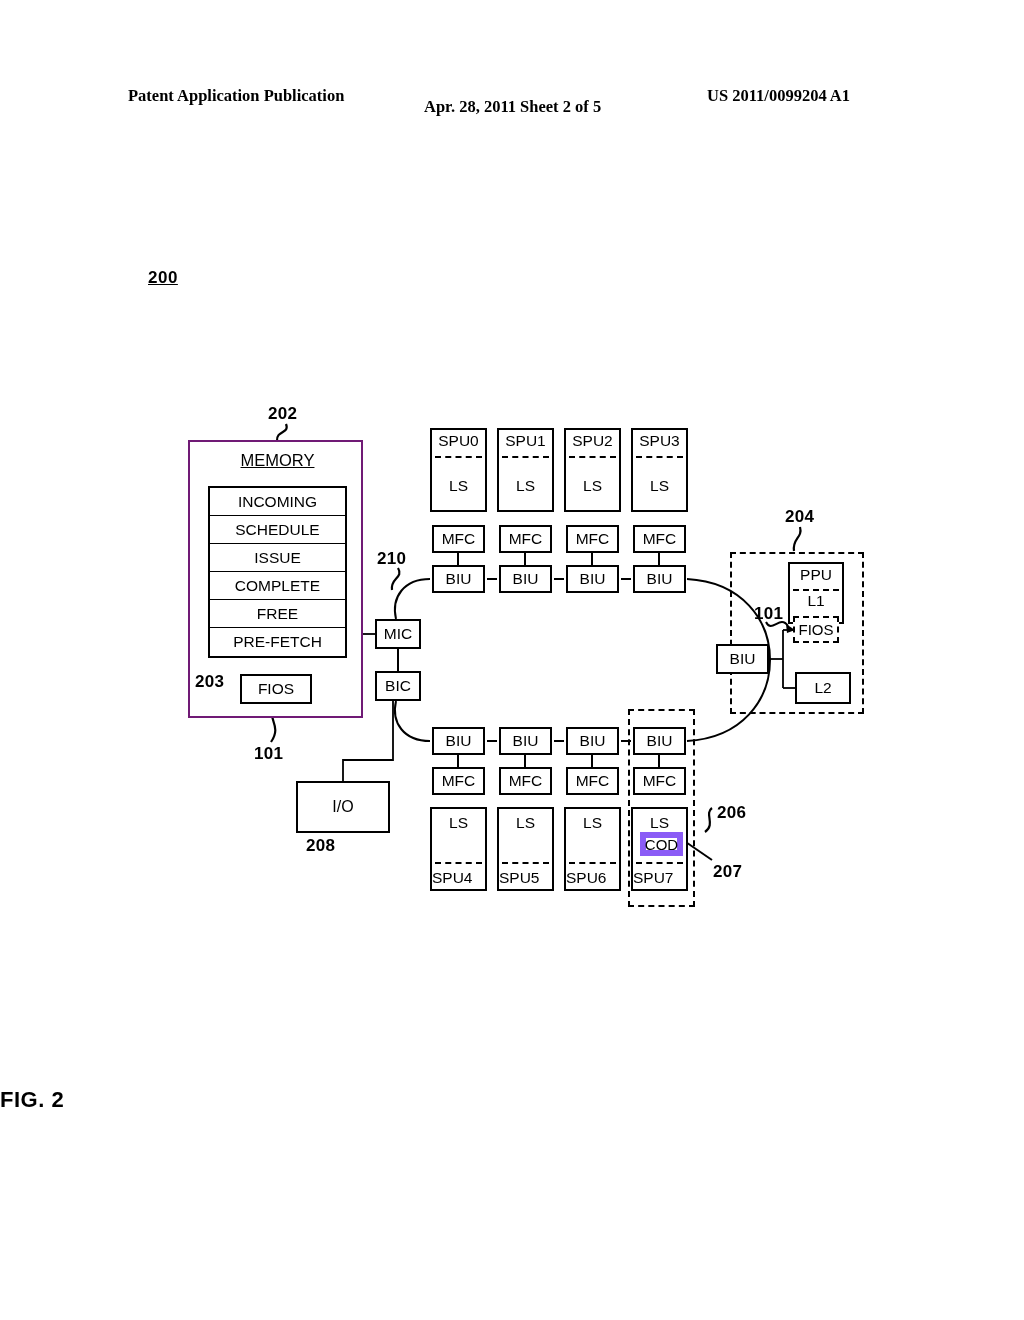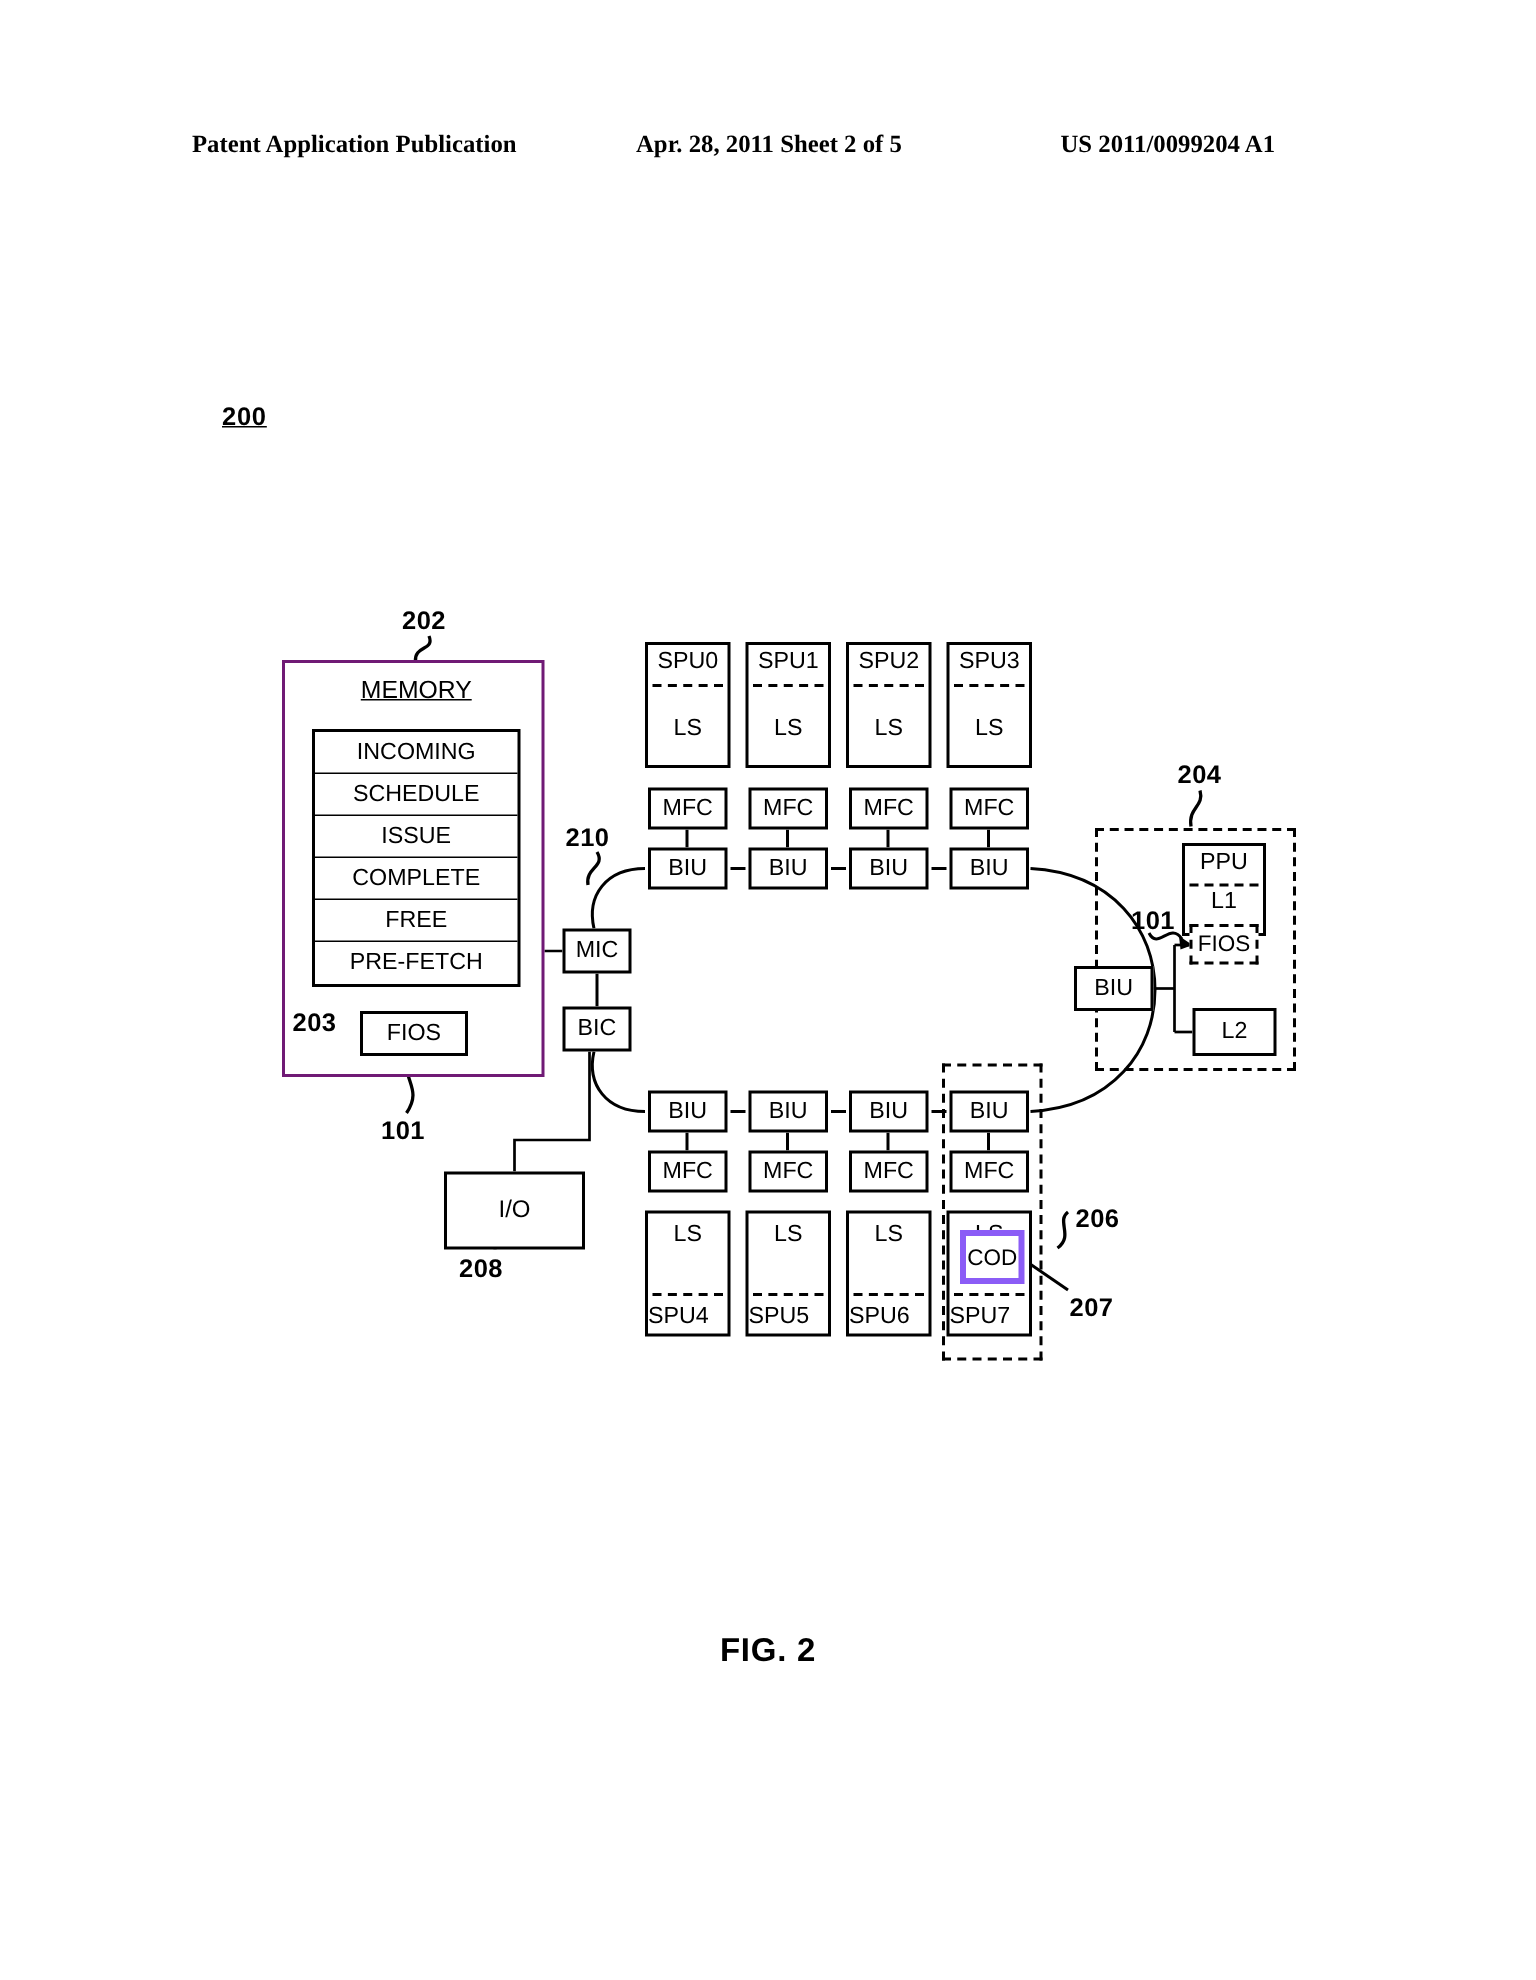--- a/index.html
+++ b/index.html
@@ -23,41 +23,40 @@
     top: 86px;
     left: 0;
     width: 1024px;
     height: 30px;
     font-family: "Liberation Serif", serif;
     font-weight: bold;
     font-size: 16.5px;
     white-space: nowrap;
   }
   #page-header .hdr-left  { position: absolute; left: 128px; top: 0; }
-  #page-header .hdr-mid   { position: absolute; left: 424px; top: 0; }
+  #page-header .hdr-mid   { position: absolute; left: 424px; top: 11px; }
   #page-header .hdr-right { position: absolute; left: 707px; top: 0; }
 
   
   #fig-number {
     position: absolute;
     left: 148px;
     top: 268px;
     font-size: 17px;
     font-weight: bold;
     text-decoration: underline;
     letter-spacing: 0.5px;
   }
 
   
   #fig-caption {
     position: absolute;
     left: 0;
     top: 1087px;
     width: 1024px;
-    text-align: center;
     font-size: 22px;
     font-weight: bold;
     letter-spacing: 0.5px;
   }
 
   
   #diagram {
     position: absolute;
     left: 0;
     top: 0;
@@ -165,22 +164,22 @@
     position: absolute; left: 3px; bottom: 25px; width: calc(100% - 6px);
     border-top: 2px dashed #000;
   }
   .spu-bot .spu-name {
     position: absolute; left: 0; bottom: 4px; width: 100%;
     text-align: left; font-size: 15.5px;
   }
   .spu-bot .cod-box {
     position: absolute;
     left: 7px; bottom: 33px;
-    width: 43px; height: 36px;
-    border: 4px solid #8b5cf6;
+    width: 43px; height: 24px;
+    border: 6px solid #8b5cf6;
     box-sizing: border-box;
     background: #fff;
     display: flex; align-items: center; justify-content: center;
     font-size: 15px;
   }
 
   .mfc { width: 53px; height: 28px; font-size: 15.5px; }
   .biu { width: 53px; height: 28px; font-size: 15.5px; }
   #biu-ppu { left: 716px; top: 644px; width: 53px; height: 30px; font-size: 15.5px; }
 

